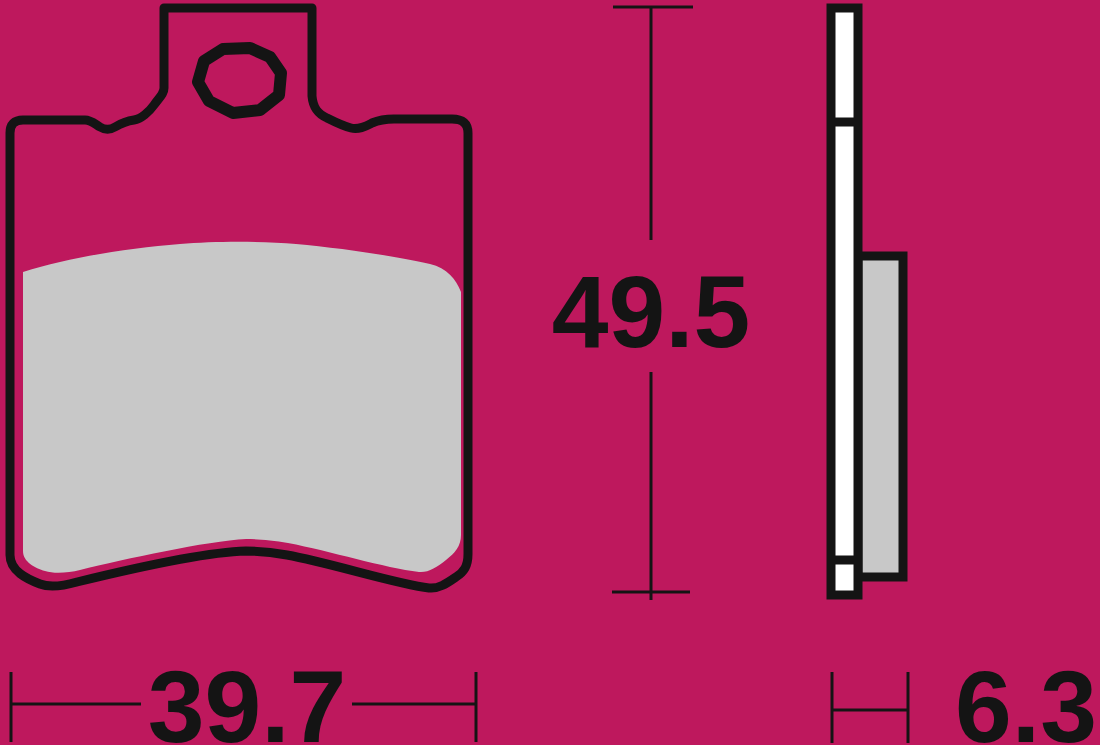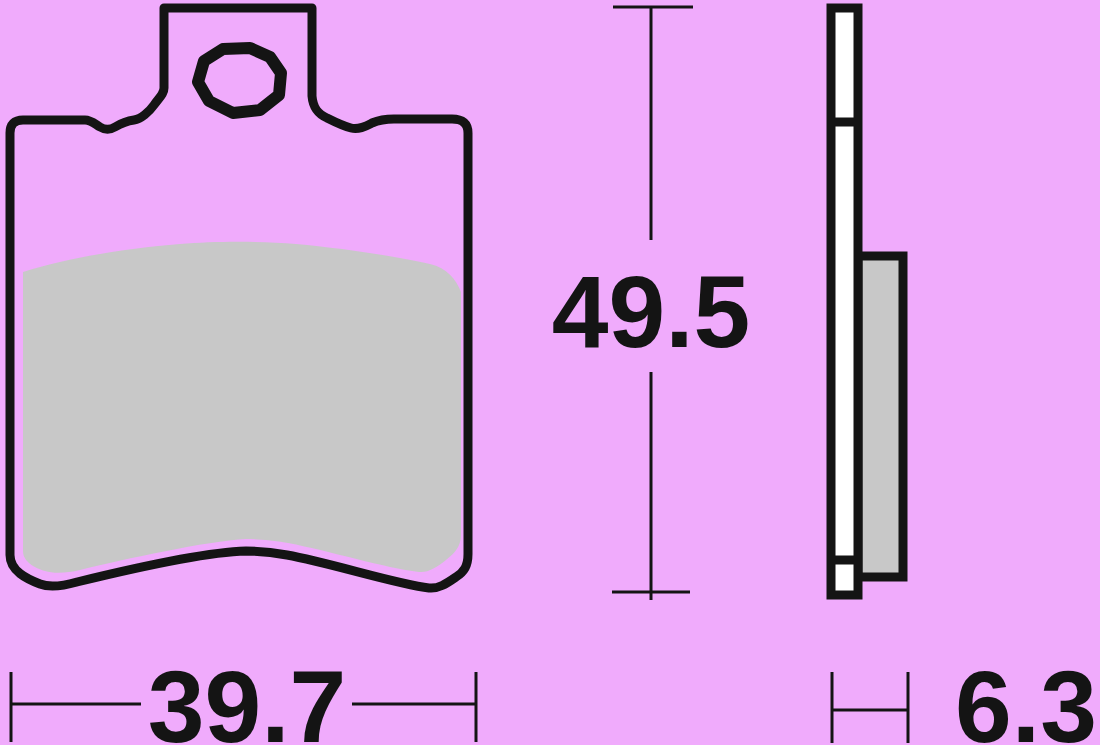--- a/index.html
+++ b/index.html
@@ -4,21 +4,21 @@
 <style>
   html, body {
     margin: 0;
     padding: 0;
     background: #ffffff;
   }
   .stage {
     position: relative;
     width: 1100px;
     height: 745px;
-    background: #f0abfc;
+    background: #be185d;
     overflow: hidden;
   }
   svg { display: block; }
 
   .outline {
     fill: #ffffff;
     stroke: #141414;
     stroke-width: 9;
     stroke-linejoin: round;
     stroke-linecap: round;

